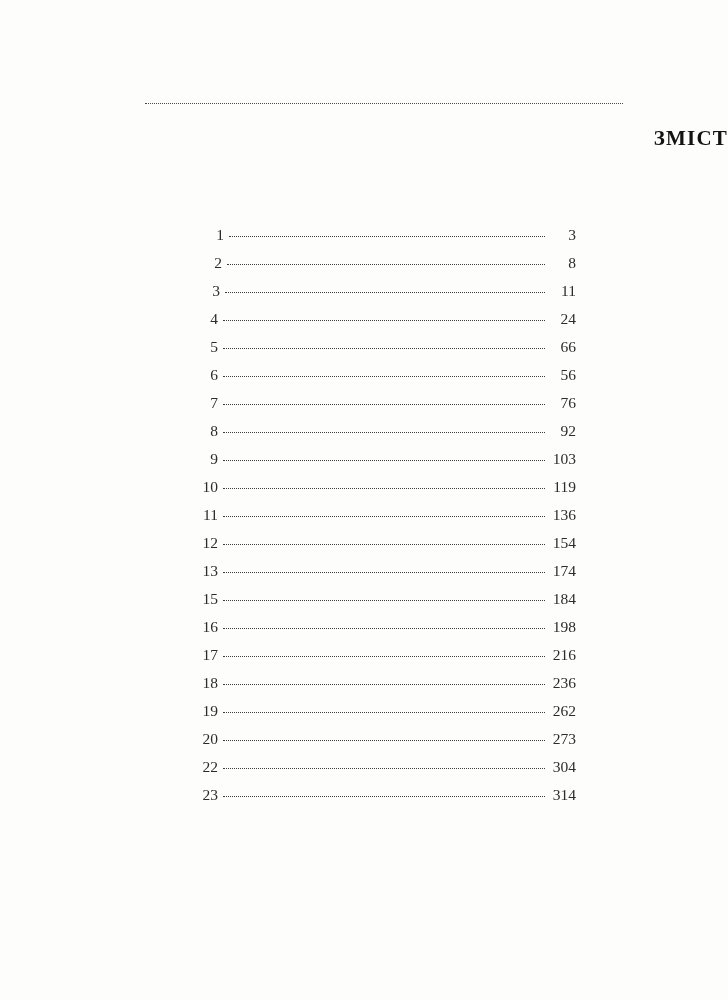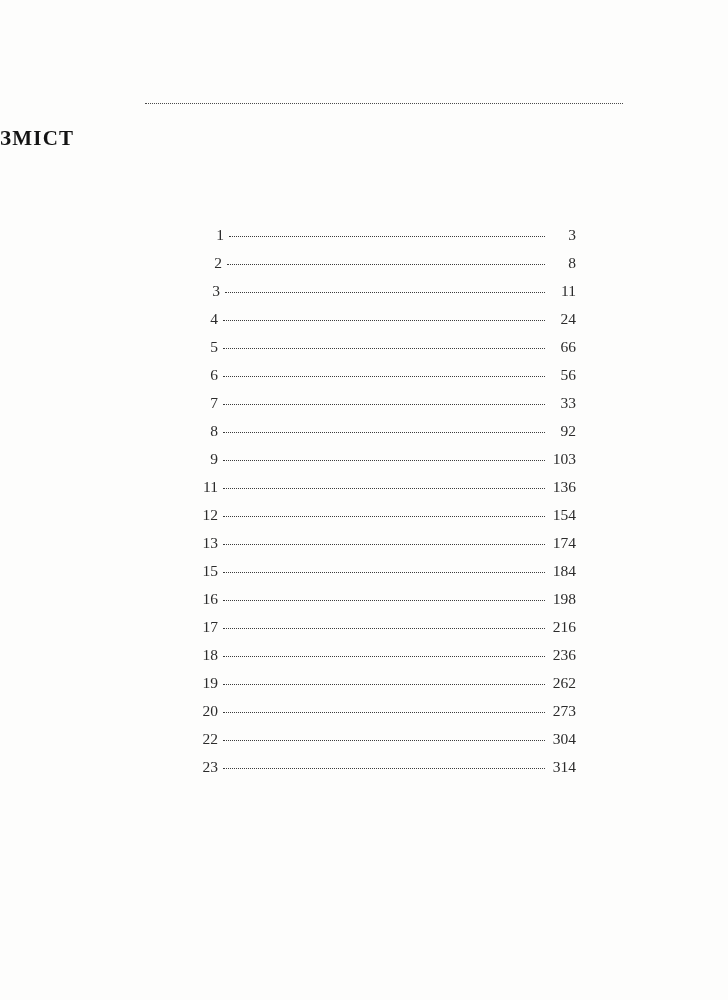--- a/index.html
+++ b/index.html
@@ -27,21 +27,21 @@
     left: 145px;
     width: 478px;
     height: 0;
     border-top: 1px dotted #4a4a4a;
   }
   .doc-title {
     position: absolute;
     top: 126px;
     left: 0;
     width: 728px;
-    text-align: left;
+    text-align: right;
     font-family: "Liberation Serif", serif;
     font-weight: bold;
     font-size: 21px;
     letter-spacing: 1.2px;
     color: #131313;
   }
   .toc {
     position: absolute;
     top: 226px;
     left: 196px;
@@ -116,33 +116,38 @@
         <span class="toc-page">66</span>
       </div>
       <div class="toc-row i3">
         <span class="toc-num">6</span>
         <span class="toc-dots"></span>
         <span class="toc-page">56</span>
       </div>
       <div class="toc-row i3">
         <span class="toc-num">7</span>
         <span class="toc-dots"></span>
-        <span class="toc-page">33</span>
+        <span class="toc-page">76</span>
       </div>
       <div class="toc-row i3">
         <span class="toc-num">8</span>
         <span class="toc-dots"></span>
         <span class="toc-page">92</span>
       </div>
       <div class="toc-row i3">
         <span class="toc-num">9</span>
         <span class="toc-dots"></span>
         <span class="toc-page">103</span>
       </div>
       <div class="toc-row i3">
+        <span class="toc-num">10</span>
+        <span class="toc-dots"></span>
+        <span class="toc-page">119</span>
+      </div>
+      <div class="toc-row i3">
         <span class="toc-num">11</span>
         <span class="toc-dots"></span>
         <span class="toc-page">136</span>
       </div>
       <div class="toc-row i3">
         <span class="toc-num">12</span>
         <span class="toc-dots"></span>
         <span class="toc-page">154</span>
       </div>
       <div class="toc-row i3">

